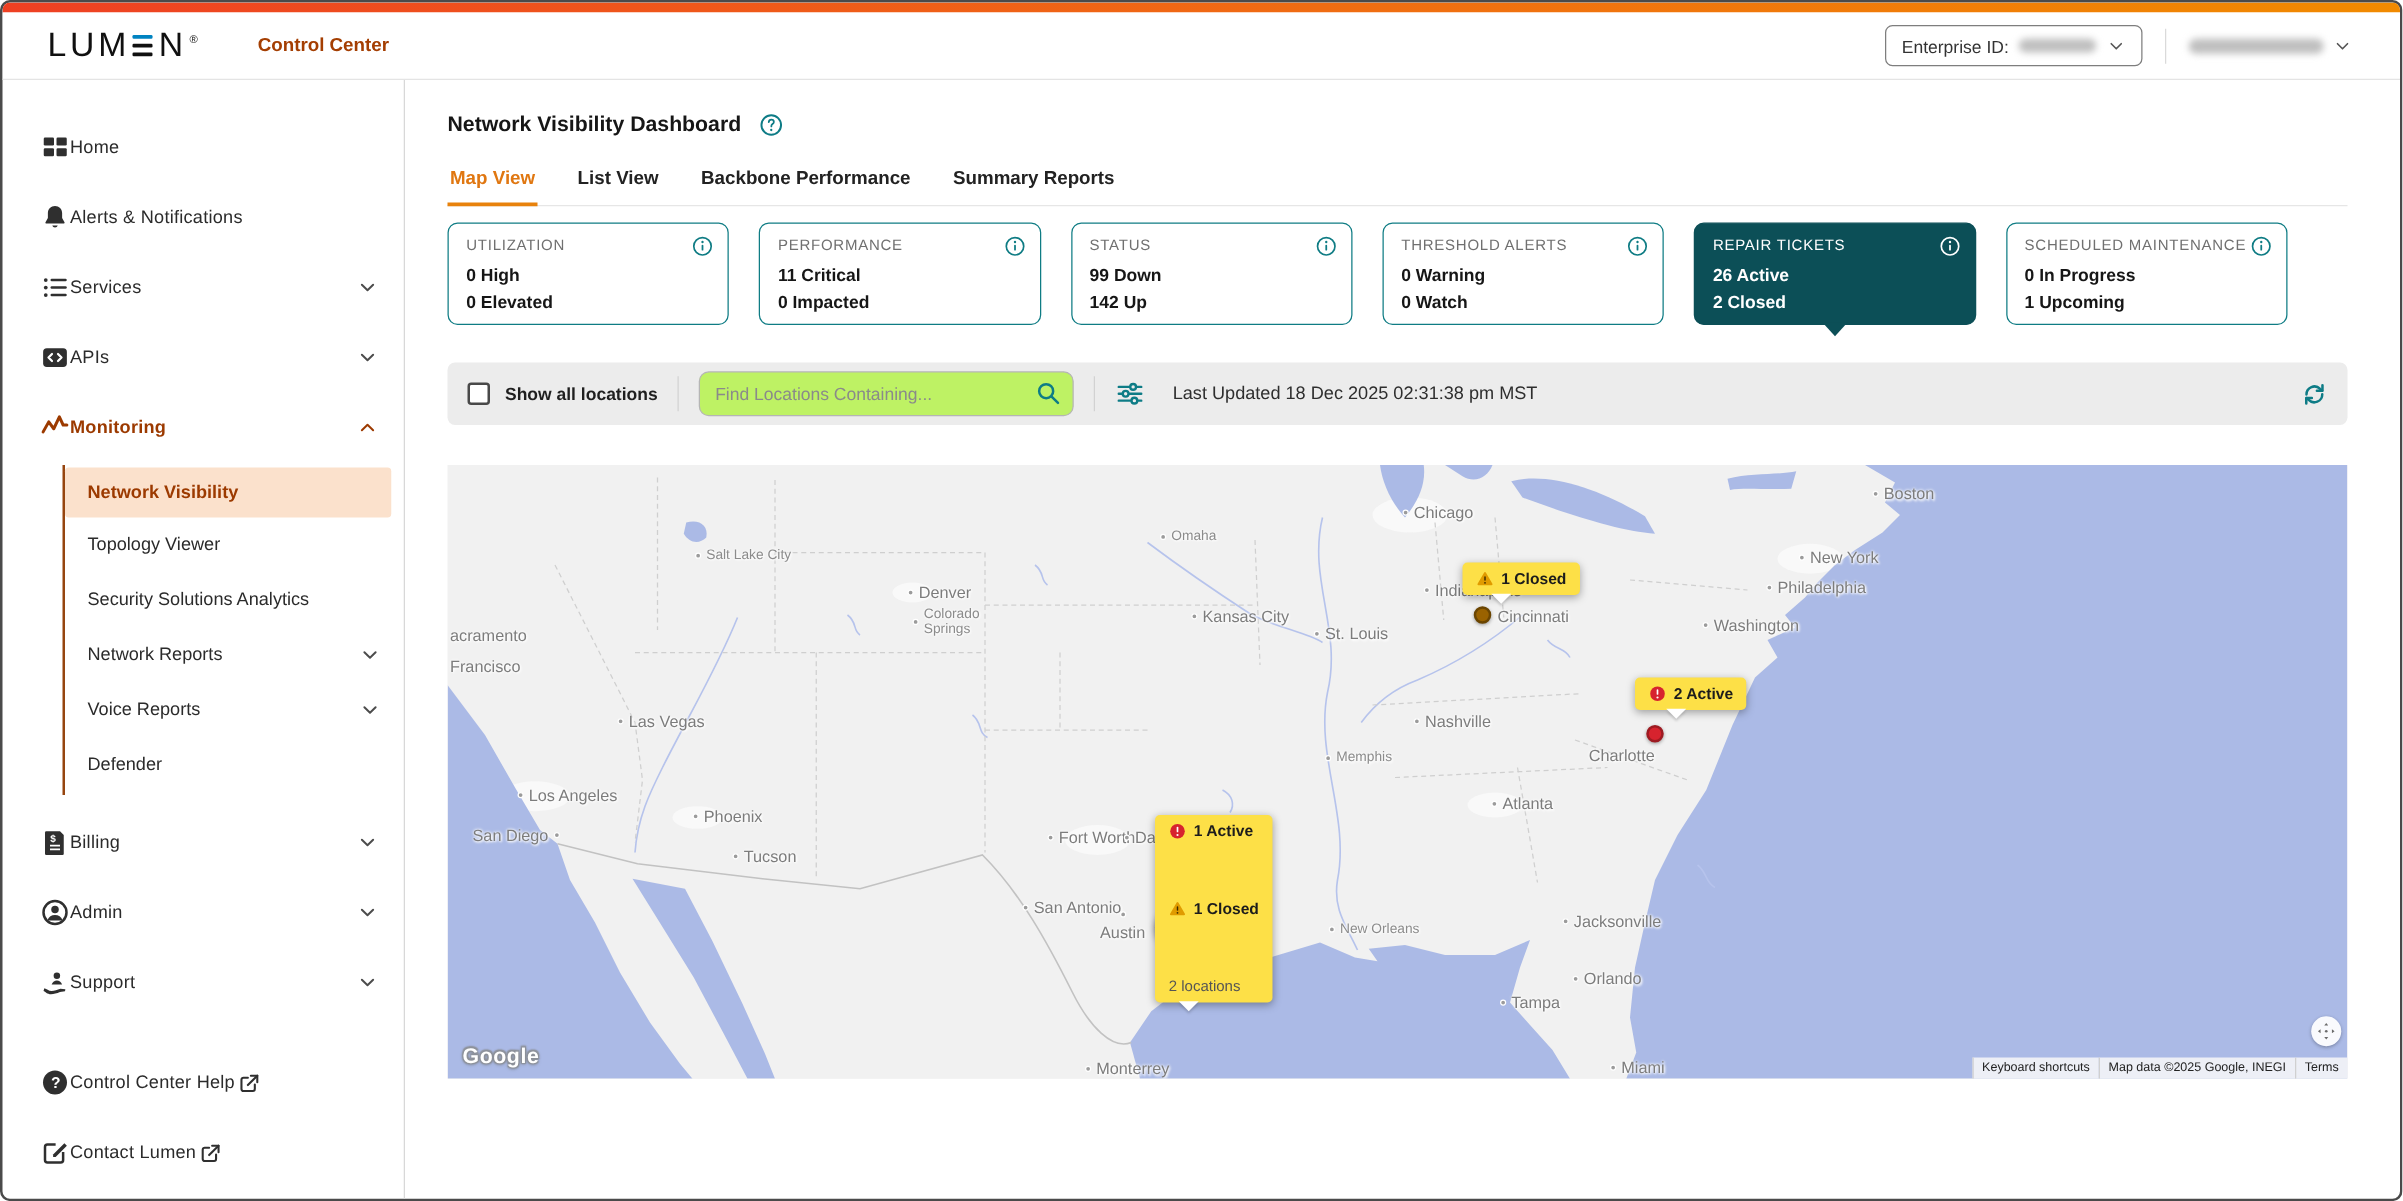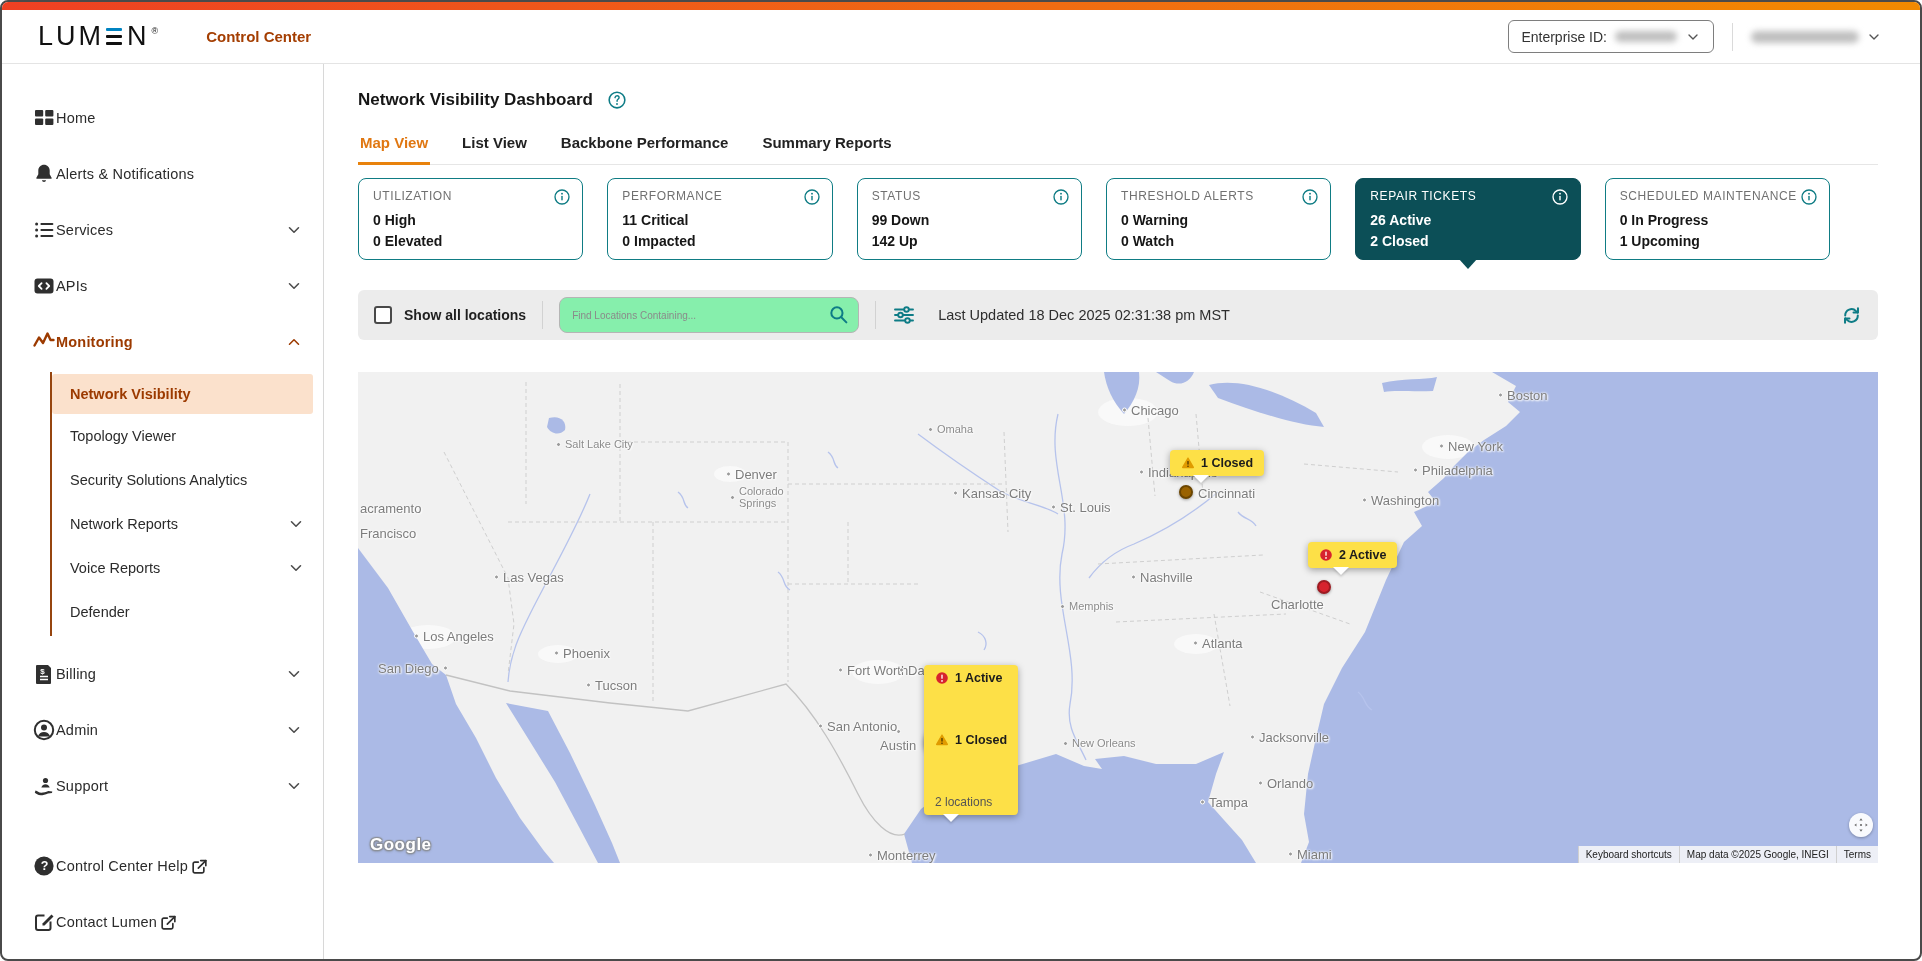--- a/index.html
+++ b/index.html
@@ -63,21 +63,21 @@
   .status-card.selected{background:#0c4f57;border-color:#0c4f57}
   .status-card.selected .card-title,.status-card.selected .card-line{color:#fff}
   .status-card.selected .info-ico{color:#fff}
   .status-card.selected::after{content:"";position:absolute;left:50%;bottom:-10px;transform:translateX(-50%);border:10px solid transparent;border-top:11px solid #0c4f57;border-bottom:none}
   
   .filter-bar{margin-top:30px;width:1520px;height:50px;background:#ececec;border-radius:6px;display:flex;align-items:center;padding:0 16px;gap:16px}
   .chk{width:18px;height:18px;border:2px solid #494949;border-radius:3px;background:#fff;cursor:pointer;flex:none}
   .chk-label{font-size:14px;font-weight:700;color:#1f1f1f;margin-left:-4px}
   .fb-div{width:1px;height:28px;background:#d2d2d2}
   .search-wrap{position:relative}
-  .search-input{width:300px;height:36px;border:1px solid #b5b5b5;border-radius:8px;padding:0 60px 0 12px;font-size:10px;color:#333;background:#86efac;font-family:"Liberation Sans",sans-serif}
+  .search-input{width:300px;height:36px;border:1px solid #b5b5b5;border-radius:8px;padding:0 60px 0 12px;font-size:14px;color:#333;background:#bef264;font-family:"Liberation Sans",sans-serif}
   .search-input::placeholder{color:#8a8a8a}
   .search-ico{position:absolute;right:10px;top:7px;width:21px;height:21px;color:#0e7c86;cursor:pointer}
   .search-ico svg{width:21px;height:21px;display:block}
   .sliders-ico{width:24px;height:24px;color:#0e7c86;cursor:pointer}
   .sliders-ico svg{width:24px;height:24px;display:block}
   .last-updated{font-size:14.5px;color:#2e2e2e;margin-left:6px}
   .refresh-ico{margin-left:auto;width:21px;height:21px;color:#0e7c86;cursor:pointer}
   .refresh-ico svg{width:21px;height:21px;display:block}
   
   .map-box{margin-top:32px;width:1520px;height:491px;position:relative;overflow:hidden;background:#f1f1f1;cursor:grab}
@@ -579,21 +579,21 @@
                   <svg viewBox="0 0 24 24">
                     <circle cx="12" cy="12" r="10" fill="#d7232e"></circle>
                     <rect x="10.85" y="5.8" width="2.3" height="7.6" rx="1.15" fill="#fff"></rect>
                     <circle cx="12" cy="17.1" r="1.5" fill="#fff"></circle>
                   </svg>
                 </span>
                 <span>2 Active</span>
               </div>
               <span class="tip-arrow" style="left: 28%;"></span>
             </div>
-            <div class="map-tip" style="left: 566px; top: 293px; gap: 48px;">
+            <div class="map-tip" style="left: 566px; top: 280px; gap: 48px;">
               <div class="tip-row">
                 <span class="tip-ico">
                   <svg viewBox="0 0 24 24">
                     <circle cx="12" cy="12" r="10" fill="#d7232e"></circle>
                     <rect x="10.85" y="5.8" width="2.3" height="7.6" rx="1.15" fill="#fff"></rect>
                     <circle cx="12" cy="17.1" r="1.5" fill="#fff"></circle>
                   </svg>
                 </span>
                 <span>1 Active</span>
               </div>

